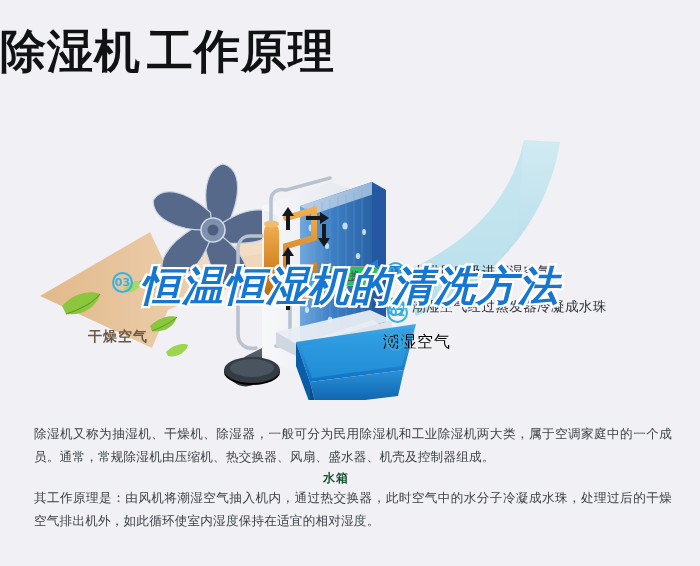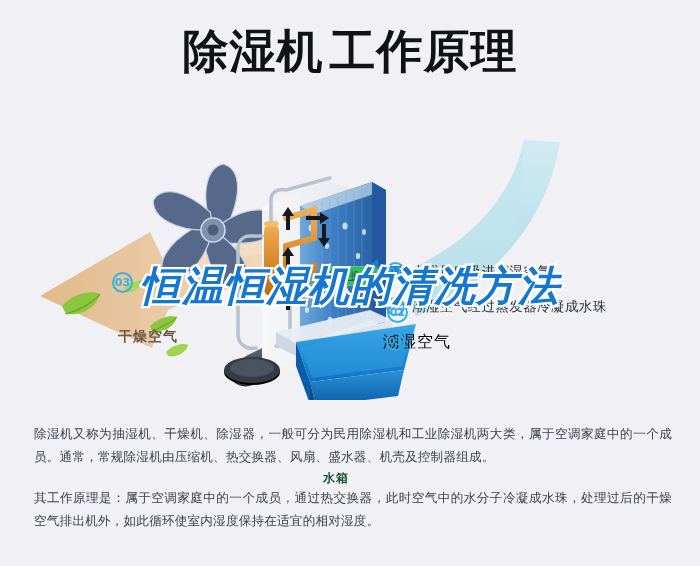--- a/index.html
+++ b/index.html
@@ -8,21 +8,21 @@
     font-family:"DejaVu Sans","Liberation Sans",sans-serif;
     background:#f1f1f5;
     position:relative;
     overflow:hidden;
   }
   #page { position:relative; width:700px; height:566px; background:#f1f1f5; }
 
   
   .title-wrap {
     position:absolute; left:0; top:28px; width:700px;
-    text-align:center;
+    text-align:left;
   }
   .title {
     display:inline-block;
     font-family:"DejaVu Sans","Liberation Sans",sans-serif;
     font-size:46px; font-weight:bold; color:#111214;
     letter-spacing:1px; line-height:1;
   }
   .title .t2 { margin-left:6px; }
 
   
@@ -39,21 +39,21 @@
   }
   .badge-num {
     position:absolute;
     width:21px; height:21px; border-radius:50%;
     border:2px solid #34b3e0; color:#34b3e0;
     font-size:11px; font-weight:bold;
     display:flex; align-items:center; justify-content:center;
     background:transparent;
     font-family:"DejaVu Sans","Liberation Sans",sans-serif;
   }
-  .lbl-dry   { left:88px;  top:208px; font-size:14px; color:#6b5a43; font-weight:bold; letter-spacing:1px;margin-left:30px; }
+  .lbl-dry   { left:88px;  top:208px; font-size:14px; color:#6b5a43; font-weight:bold; letter-spacing:1px; }
   .badge-03a { left:112px; top:152px; }
   .lbl-humid { left:383px; top:212px; font-size:16px; color:#000000; letter-spacing:1px; }
   .badge-01a { left:387px; top:182px; }
   .lbl-tank  { left:323px; top:350px; font-size:12px; color:#14532d; font-weight:bold; letter-spacing:1px; }
   .badge-02a { left:294px; top:148px; }
   .callout {
     position:absolute; left:320px; top:146px;
     border:1.4px solid #9aa0ac; border-radius:9px;
     background:#22c55e; padding:2px 7px;
     font-size:10.5px; color:#4a4f58; letter-spacing:.5px;text-decoration:underline;
@@ -330,16 +330,16 @@
       <div class="legend-badge">03</div>
     </div>
   </div>
 
   <div class="watermark">
     <span>恒温恒湿机的清洗方法</span>
   </div>
 
   <div class="copy">
     <p>除湿机又称为抽湿机、干燥机、除湿器，一般可分为民用除湿机和工业除湿机两大类，属于空调家庭中的一个成员。通常，常规除湿机由压缩机、热交换器、风扇、盛水器、机壳及控制器组成。</p>
-    <p class="second">其工作原理是：属于空调家庭中的一个成员，通过热交换器，此时空气中的水分子冷凝成水珠，处理过后的干燥空气排出机外，如此循环使室内湿度保持在适宜的相对湿度。</p>
+    <p class="second">其工作原理是：由风机将潮湿空气抽入机内，通过热交换器，此时空气中的水分子冷凝成水珠，处理过后的干燥空气排出机外，如此循环使室内湿度保持在适宜的相对湿度。</p>
   </div>
 
 </div>
 
 </body></html>

